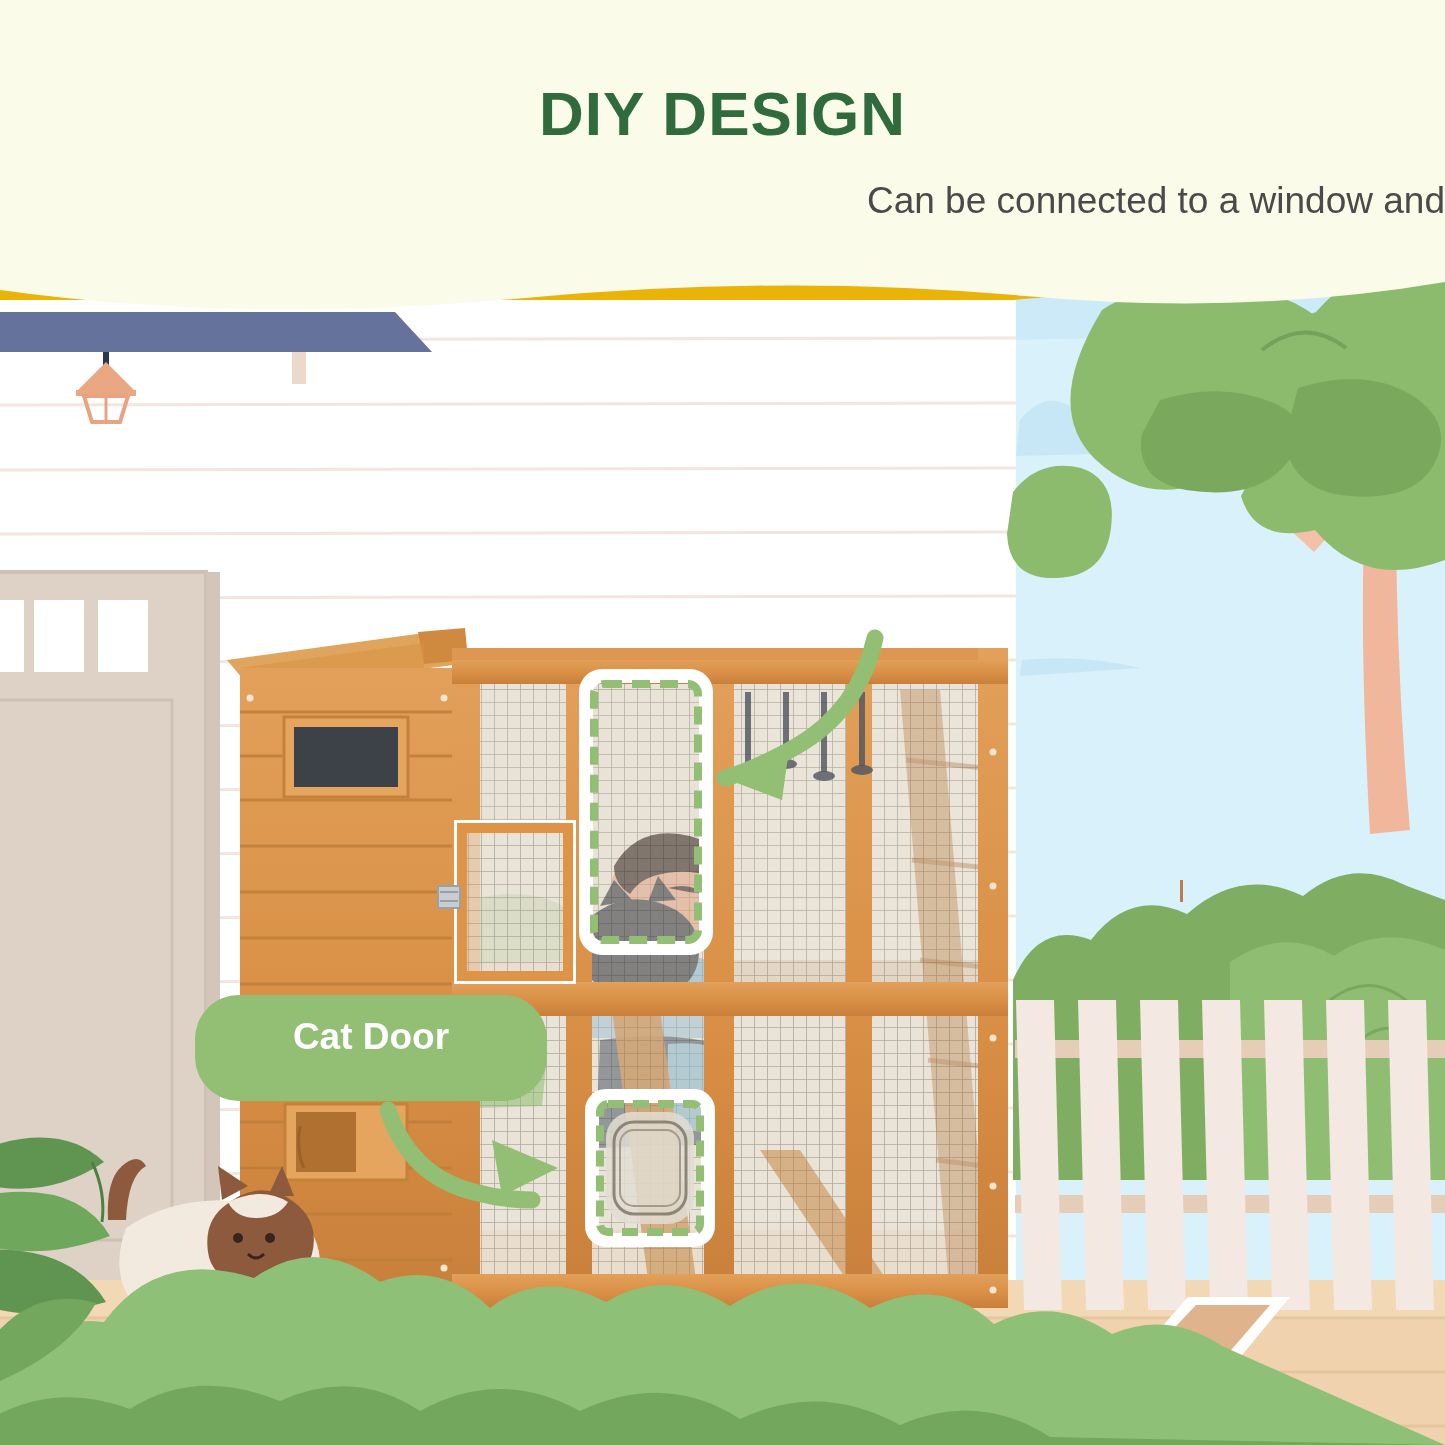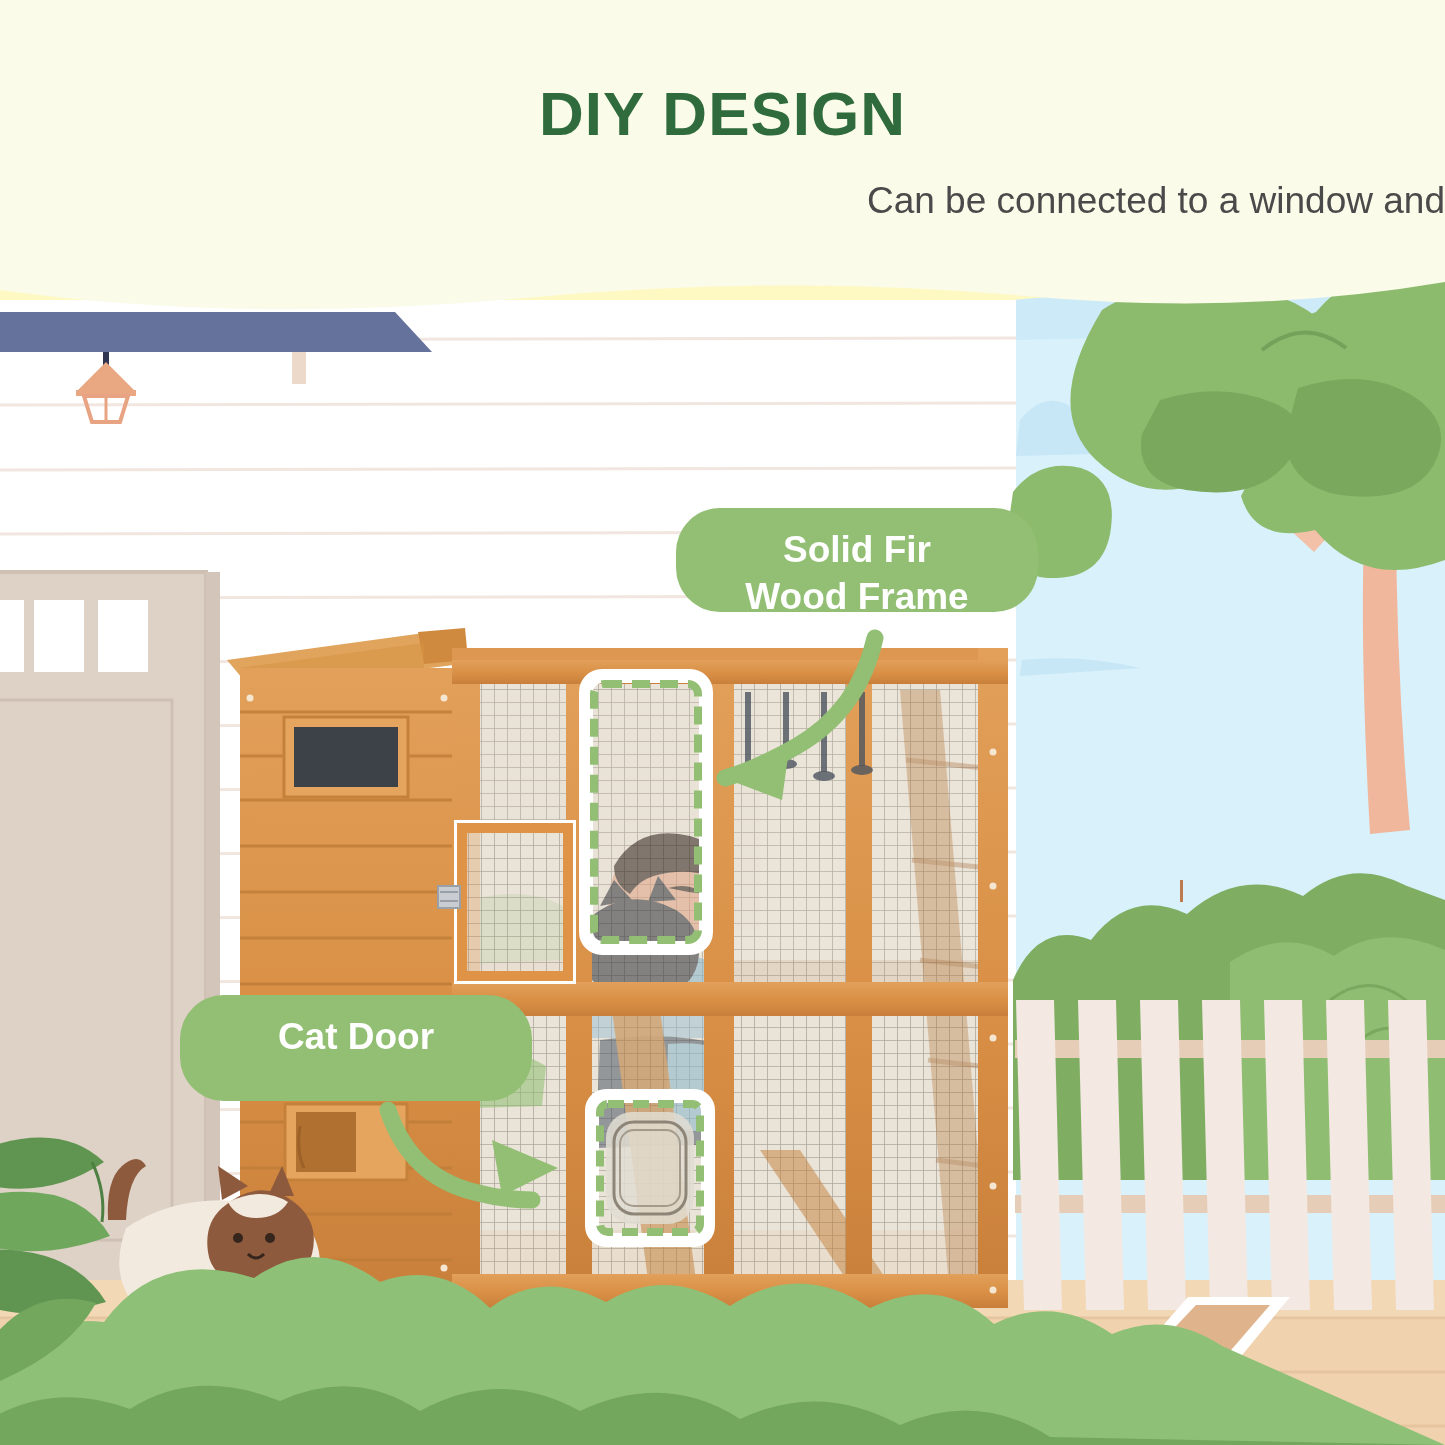--- a/index.html
+++ b/index.html
@@ -1,21 +1,21 @@
 <!DOCTYPE html>
 <html><head>
 <meta charset="utf-8">
 <style>
   html,body{margin:0;padding:0;}
   body{
     width:1445px;height:1445px;overflow:hidden;
     font-family:"Liberation Sans", sans-serif;
     background:#ffffff;
   }
-  #stage{position:relative;width:1445px;height:1445px;overflow:hidden;background:#fef9c3;}
+  #stage{position:relative;width:1445px;height:1445px;overflow:hidden;background:#eab308;}
   .abs{position:absolute;}
 
   
   #header-band{left:0;top:0;width:1445px;height:310px;overflow:hidden;}
   #header-title{
     left:0;top:78px;width:1445px;text-align:center;
     font-size:62px;font-weight:bold;color:#2f6b3c;letter-spacing:1px;
   }
   #header-sub{
     left:0;top:175px;width:1445px;text-align:right;
@@ -25,21 +25,21 @@
   
   #scene{left:0;top:0;width:1445px;height:1445px;}
 
   
   .badge{
     background:#92bf73;border-radius:44px;
     color:#ffffff;font-size:37px;font-weight:bold;line-height:47px;
     text-align:center;padding:18px 30px;box-sizing:border-box;
   }
   #badge-frame{left:676px;top:508px;width:362px;height:104px;}
-  #badge-door{left:180px;top:995px;width:352px;height:106px;}
+  #badge-door{left:195px;top:995px;width:352px;height:106px;}
   .badge-line{display:block;white-space:nowrap;}
 </style>
 </head>
 <body>
 
 <div id="stage">
 
   <svg id="scene" class="abs" viewBox="0 0 1445 1445" width="1445" height="1445">
 
     <defs>
@@ -388,22 +388,18 @@
   <svg id="header-band" class="abs" viewBox="0 0 1445 310" width="1445" height="310">
     <path d="M0 0 L1445 0 L1445 282 q-200 34 -420 14 q-240 -22 -500 2 q-280 26 -525 -8 Z" fill="#fafbe8"></path>
   </svg>
 
   <div id="header-title" class="abs">DIY DESIGN</div>
 
   <div id="header-sub" class="abs">
     <span>Can be connected to a window and</span><br>
   </div>
 
-  <div id="badge-frame" class="abs badge">
-    <span class="badge-line">Solid Fir</span>
-    <span class="badge-line">Wood Frame</span>
-  </div>
 
   <div id="badge-door" class="abs badge">
     <span class="badge-line">Cat Door</span>
   </div>
 
 </div>
 
 </body></html>

